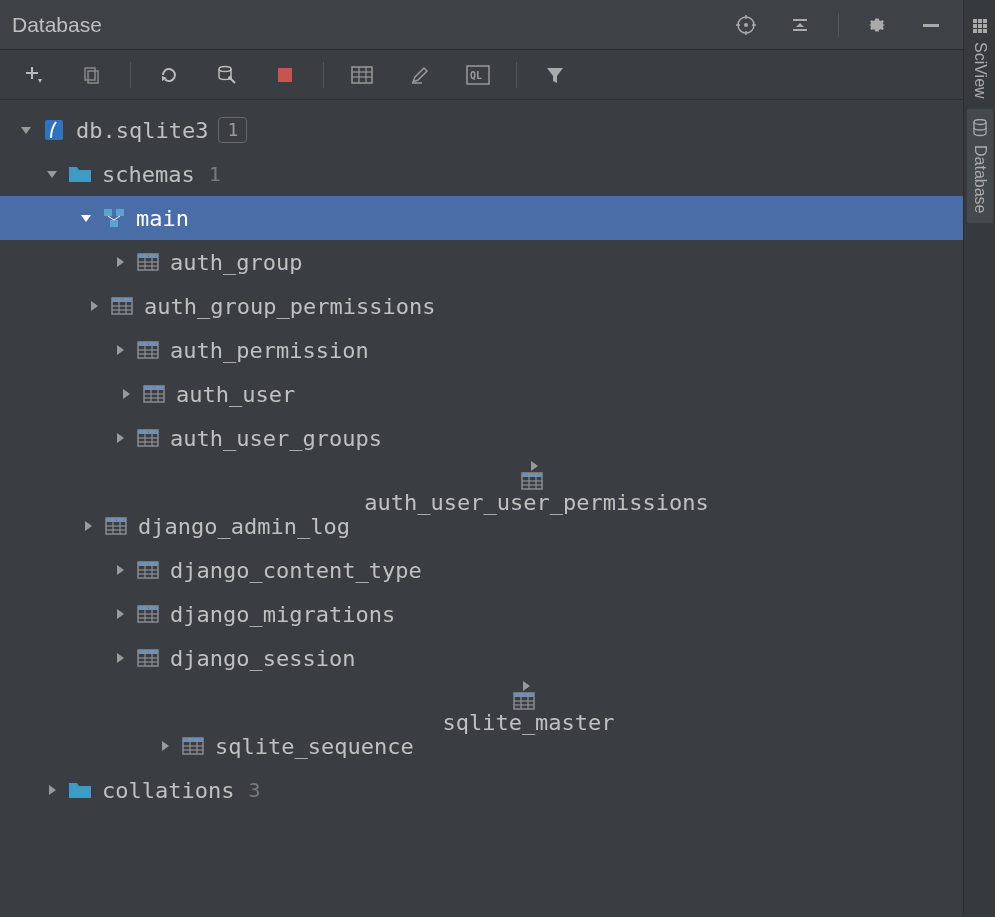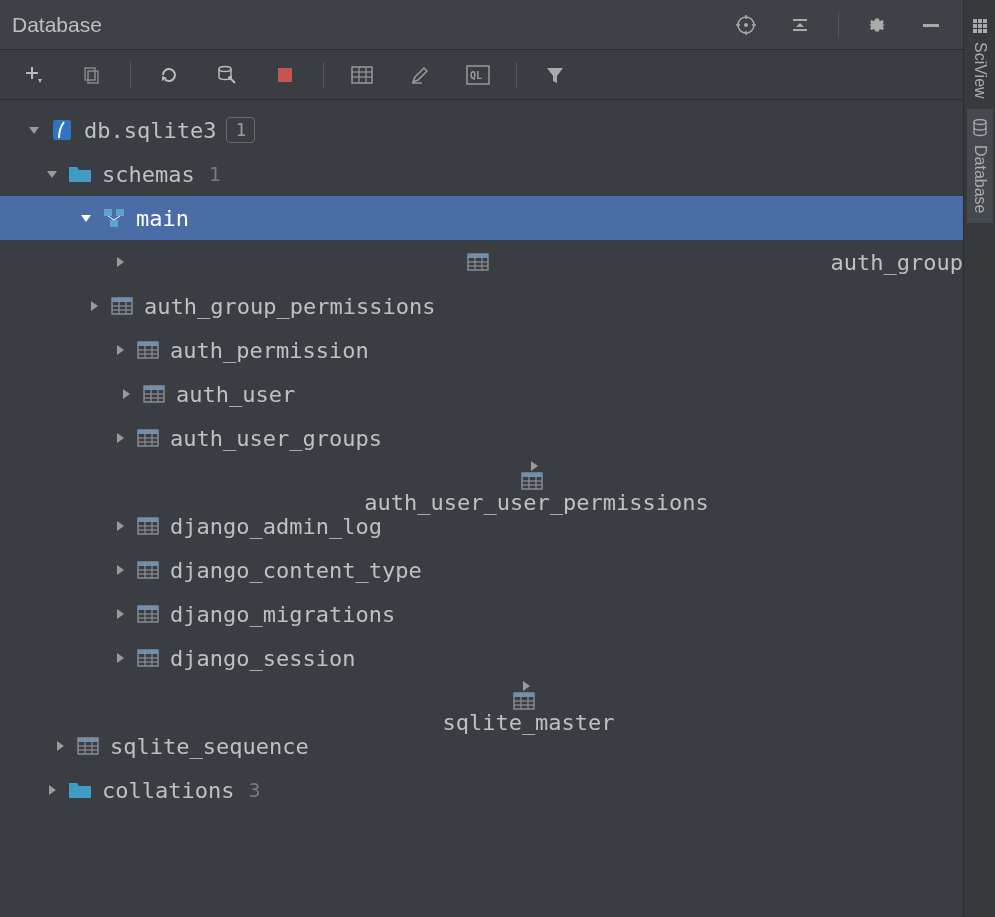--- a/index.html
+++ b/index.html
@@ -250,21 +250,21 @@
     <div class="toolbar-divider"></div>
     <div class="icon-btn">
       <svg width="20" height="20" viewBox="0 0 20 20">
           <polygon points="2,3 18,3 12,11 12,18 8,16 8,11" fill="#aaa"></polygon>
         </svg>
     </div>
   </div>
 
   <div class="tree">
 
-    <div class="tree-row" style="padding-left:24px">
+    <div class="tree-row" style="padding-left:16px">
       <span class="tree-arrow">
         <svg width="12" height="12" viewBox="0 0 12 12">
             <polygon points="1,3 11,3 6,10" fill="#9a9a9a"></polygon>
           </svg>
       </span>
       <span class="tree-icon">
         <svg width="22" height="24" viewBox="0 0 22 24">
             <rect x="2" y="2" width="18" height="20" rx="2" fill="#2f74c0"></rect>
             <path d="M13 4c-3 4-5 10-5 16" stroke="#fff" stroke-width="2" fill="none"></path>
           </svg>
@@ -300,21 +300,21 @@
             <rect x="13" y="1" width="8" height="7" fill="#5ba3d0"></rect>
             <rect x="7" y="12" width="8" height="7" fill="#5ba3d0"></rect>
             <line x1="5" y1="8" x2="11" y2="12" stroke="#fff" stroke-width="1"></line>
             <line x1="17" y1="8" x2="11" y2="12" stroke="#fff" stroke-width="1"></line>
           </svg>
       </span>
       <span class="tree-label">main</span>
     </div>
 
     <div id="tables-container">
-        <div class="tree-row" style="padding-left: 110px; justify-content: space-between;">
+        <div class="tree-row" style="padding-left: 110px;">
           <span class="tree-arrow">
             <svg width="12" height="12" viewBox="0 0 12 12">
               <polygon points="3,1 10,6 3,11" fill="#9a9a9a"></polygon>
             </svg>
           </span>
           <span class="tree-icon">
             <svg width="22" height="18" viewBox="0 0 22 18">
               <rect x="1" y="1" width="20" height="16" fill="none" stroke="#8e9094" stroke-width="1.4"></rect>
               <rect x="1" y="1" width="20" height="4" fill="#6b8fb5"></rect>
               <line x1="1" y1="9" x2="21" y2="9" stroke="#8e9094" stroke-width="1.2"></line>
@@ -408,111 +408,111 @@
               <rect x="1" y="1" width="20" height="16" fill="none" stroke="#8e9094" stroke-width="1.4"></rect>
               <rect x="1" y="1" width="20" height="4" fill="#6b8fb5"></rect>
               <line x1="1" y1="9" x2="21" y2="9" stroke="#8e9094" stroke-width="1.2"></line>
               <line x1="1" y1="13" x2="21" y2="13" stroke="#8e9094" stroke-width="1.2"></line>
               <line x1="8" y1="1" x2="8" y2="17" stroke="#8e9094" stroke-width="1.2"></line>
               <line x1="15" y1="1" x2="15" y2="17" stroke="#8e9094" stroke-width="1.2"></line>
             </svg>
           </span>
           <span class="tree-label">auth_user_user_permissions</span>
         </div>
+        <div class="tree-row" style="padding-left: 78px;">
+          <span class="tree-arrow">
+            <svg width="12" height="12" viewBox="0 0 12 12">
+              <polygon points="3,1 10,6 3,11" fill="#9a9a9a"></polygon>
+            </svg>
+          </span>
+          <span class="tree-icon">
+            <svg width="22" height="18" viewBox="0 0 22 18">
+              <rect x="1" y="1" width="20" height="16" fill="none" stroke="#8e9094" stroke-width="1.4"></rect>
+              <rect x="1" y="1" width="20" height="4" fill="#6b8fb5"></rect>
+              <line x1="1" y1="9" x2="21" y2="9" stroke="#8e9094" stroke-width="1.2"></line>
+              <line x1="1" y1="13" x2="21" y2="13" stroke="#8e9094" stroke-width="1.2"></line>
+              <line x1="8" y1="1" x2="8" y2="17" stroke="#8e9094" stroke-width="1.2"></line>
+              <line x1="15" y1="1" x2="15" y2="17" stroke="#8e9094" stroke-width="1.2"></line>
+            </svg>
+          </span>
+          <span class="tree-label">django_admin_log</span>
+        </div>
         <div class="tree-row" style="padding-left: 110px;">
           <span class="tree-arrow">
             <svg width="12" height="12" viewBox="0 0 12 12">
               <polygon points="3,1 10,6 3,11" fill="#9a9a9a"></polygon>
             </svg>
           </span>
           <span class="tree-icon">
             <svg width="22" height="18" viewBox="0 0 22 18">
               <rect x="1" y="1" width="20" height="16" fill="none" stroke="#8e9094" stroke-width="1.4"></rect>
               <rect x="1" y="1" width="20" height="4" fill="#6b8fb5"></rect>
               <line x1="1" y1="9" x2="21" y2="9" stroke="#8e9094" stroke-width="1.2"></line>
               <line x1="1" y1="13" x2="21" y2="13" stroke="#8e9094" stroke-width="1.2"></line>
               <line x1="8" y1="1" x2="8" y2="17" stroke="#8e9094" stroke-width="1.2"></line>
               <line x1="15" y1="1" x2="15" y2="17" stroke="#8e9094" stroke-width="1.2"></line>
             </svg>
           </span>
-          <span class="tree-label">django_admin_log</span>
+          <span class="tree-label">django_content_type</span>
         </div>
         <div class="tree-row" style="padding-left: 110px;">
           <span class="tree-arrow">
             <svg width="12" height="12" viewBox="0 0 12 12">
               <polygon points="3,1 10,6 3,11" fill="#9a9a9a"></polygon>
             </svg>
           </span>
           <span class="tree-icon">
             <svg width="22" height="18" viewBox="0 0 22 18">
               <rect x="1" y="1" width="20" height="16" fill="none" stroke="#8e9094" stroke-width="1.4"></rect>
               <rect x="1" y="1" width="20" height="4" fill="#6b8fb5"></rect>
               <line x1="1" y1="9" x2="21" y2="9" stroke="#8e9094" stroke-width="1.2"></line>
               <line x1="1" y1="13" x2="21" y2="13" stroke="#8e9094" stroke-width="1.2"></line>
               <line x1="8" y1="1" x2="8" y2="17" stroke="#8e9094" stroke-width="1.2"></line>
               <line x1="15" y1="1" x2="15" y2="17" stroke="#8e9094" stroke-width="1.2"></line>
             </svg>
           </span>
-          <span class="tree-label">django_content_type</span>
+          <span class="tree-label">django_migrations</span>
         </div>
         <div class="tree-row" style="padding-left: 110px;">
           <span class="tree-arrow">
             <svg width="12" height="12" viewBox="0 0 12 12">
               <polygon points="3,1 10,6 3,11" fill="#9a9a9a"></polygon>
             </svg>
           </span>
           <span class="tree-icon">
             <svg width="22" height="18" viewBox="0 0 22 18">
               <rect x="1" y="1" width="20" height="16" fill="none" stroke="#8e9094" stroke-width="1.4"></rect>
               <rect x="1" y="1" width="20" height="4" fill="#6b8fb5"></rect>
               <line x1="1" y1="9" x2="21" y2="9" stroke="#8e9094" stroke-width="1.2"></line>
               <line x1="1" y1="13" x2="21" y2="13" stroke="#8e9094" stroke-width="1.2"></line>
               <line x1="8" y1="1" x2="8" y2="17" stroke="#8e9094" stroke-width="1.2"></line>
               <line x1="15" y1="1" x2="15" y2="17" stroke="#8e9094" stroke-width="1.2"></line>
             </svg>
           </span>
-          <span class="tree-label">django_migrations</span>
-        </div>
-        <div class="tree-row" style="padding-left: 110px;">
-          <span class="tree-arrow">
-            <svg width="12" height="12" viewBox="0 0 12 12">
-              <polygon points="3,1 10,6 3,11" fill="#9a9a9a"></polygon>
-            </svg>
-          </span>
-          <span class="tree-icon">
-            <svg width="22" height="18" viewBox="0 0 22 18">
-              <rect x="1" y="1" width="20" height="16" fill="none" stroke="#8e9094" stroke-width="1.4"></rect>
-              <rect x="1" y="1" width="20" height="4" fill="#6b8fb5"></rect>
-              <line x1="1" y1="9" x2="21" y2="9" stroke="#8e9094" stroke-width="1.2"></line>
-              <line x1="1" y1="13" x2="21" y2="13" stroke="#8e9094" stroke-width="1.2"></line>
-              <line x1="8" y1="1" x2="8" y2="17" stroke="#8e9094" stroke-width="1.2"></line>
-              <line x1="15" y1="1" x2="15" y2="17" stroke="#8e9094" stroke-width="1.2"></line>
-            </svg>
-          </span>
           <span class="tree-label">django_session</span>
         </div>
         <div class="tree-row" style="padding-left: 94px; flex-direction: column;">
           <span class="tree-arrow">
             <svg width="12" height="12" viewBox="0 0 12 12">
               <polygon points="3,1 10,6 3,11" fill="#9a9a9a"></polygon>
             </svg>
           </span>
           <span class="tree-icon">
             <svg width="22" height="18" viewBox="0 0 22 18">
               <rect x="1" y="1" width="20" height="16" fill="none" stroke="#8e9094" stroke-width="1.4"></rect>
               <rect x="1" y="1" width="20" height="4" fill="#6b8fb5"></rect>
               <line x1="1" y1="9" x2="21" y2="9" stroke="#8e9094" stroke-width="1.2"></line>
               <line x1="1" y1="13" x2="21" y2="13" stroke="#8e9094" stroke-width="1.2"></line>
               <line x1="8" y1="1" x2="8" y2="17" stroke="#8e9094" stroke-width="1.2"></line>
               <line x1="15" y1="1" x2="15" y2="17" stroke="#8e9094" stroke-width="1.2"></line>
             </svg>
           </span>
           <span class="tree-label">sqlite_master</span>
         </div>
-        <div class="tree-row" style="padding-left: 50px;">
+        <div class="tree-row" style="padding-left: 110px; margin-left: 45px;">
           <span class="tree-arrow">
             <svg width="12" height="12" viewBox="0 0 12 12">
               <polygon points="3,1 10,6 3,11" fill="#9a9a9a"></polygon>
             </svg>
           </span>
           <span class="tree-icon">
             <svg width="22" height="18" viewBox="0 0 22 18">
               <rect x="1" y="1" width="20" height="16" fill="none" stroke="#8e9094" stroke-width="1.4"></rect>
               <rect x="1" y="1" width="20" height="4" fill="#6b8fb5"></rect>
               <line x1="1" y1="9" x2="21" y2="9" stroke="#8e9094" stroke-width="1.2"></line>

